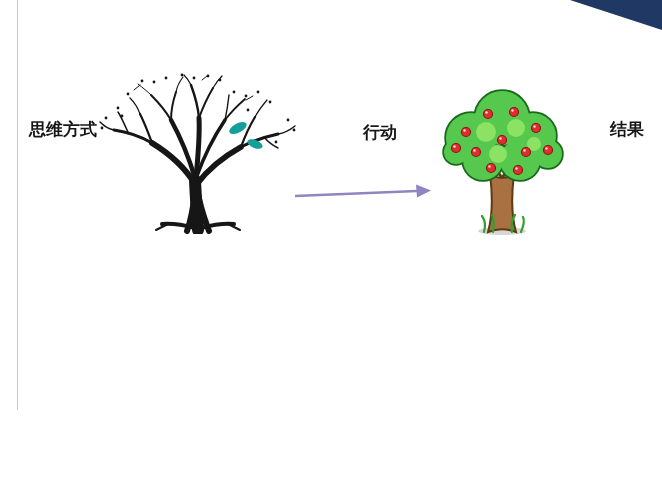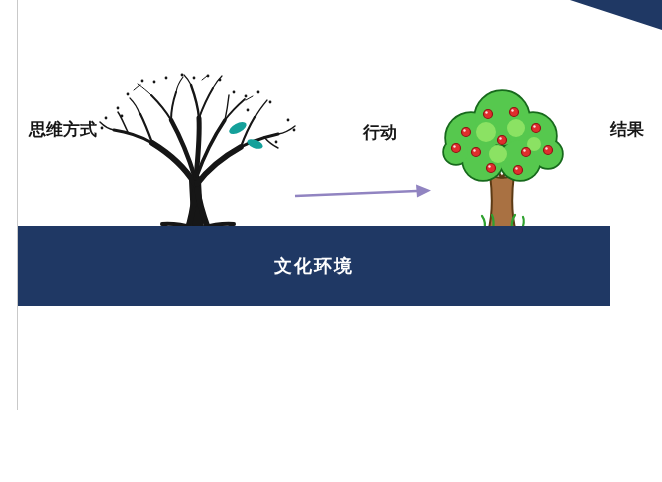--- a/index.html
+++ b/index.html
@@ -198,20 +198,17 @@
     </g>
 
     <g>
       <path class="grass" d="M48,146 C50,139 49,134 46,130"></path>
       <path class="grass" d="M57,146 C58,138 58,133 56,129"></path>
       <path class="grass" d="M76,146 C75,138 76,133 79,129"></path>
       <path class="grass" d="M85,146 C88,139 89,135 87,131"></path>
     </g>
   </svg>
 
-  <div class="culture-bar">
-    <span class="culture-text">文化环境</span>
-  </div>
 
   <div class="footer-bar blue"></div>
   <div class="footer-bar navy"></div>
 
 </div>
 
 </body></html>

